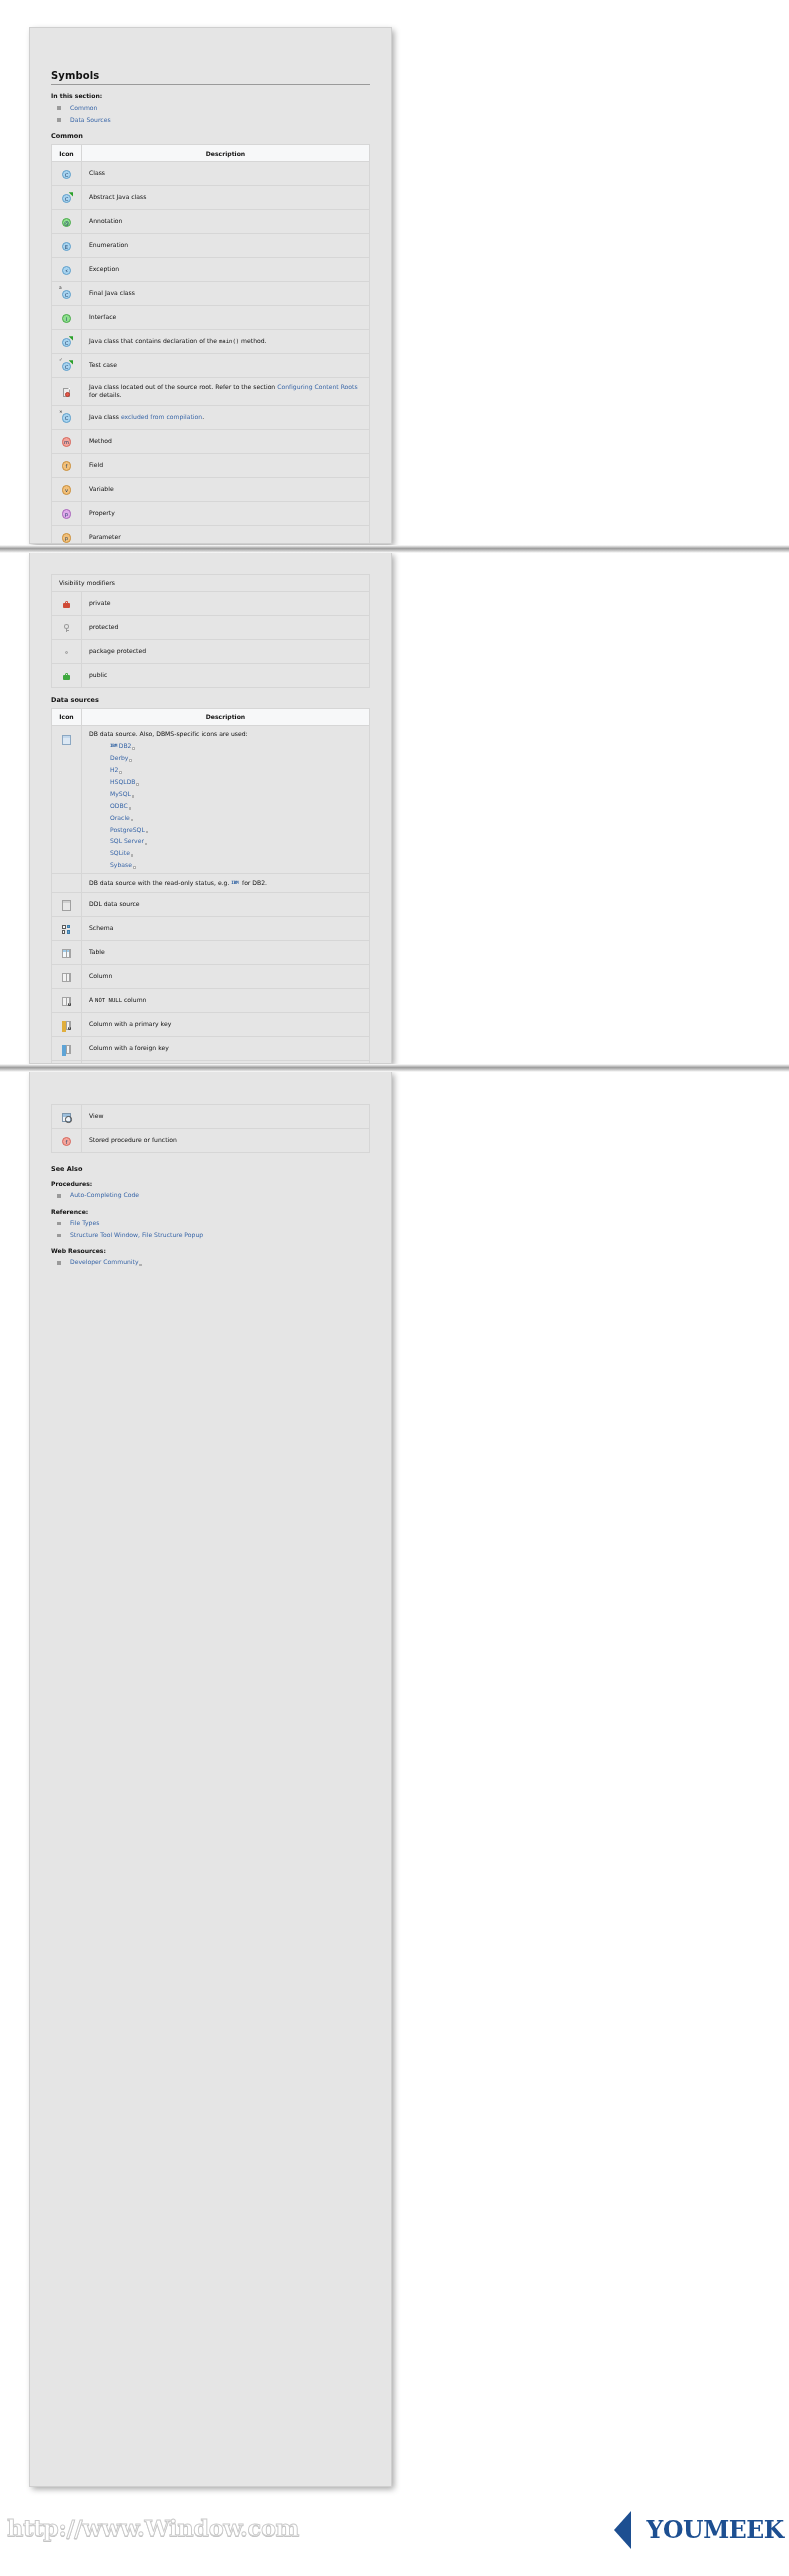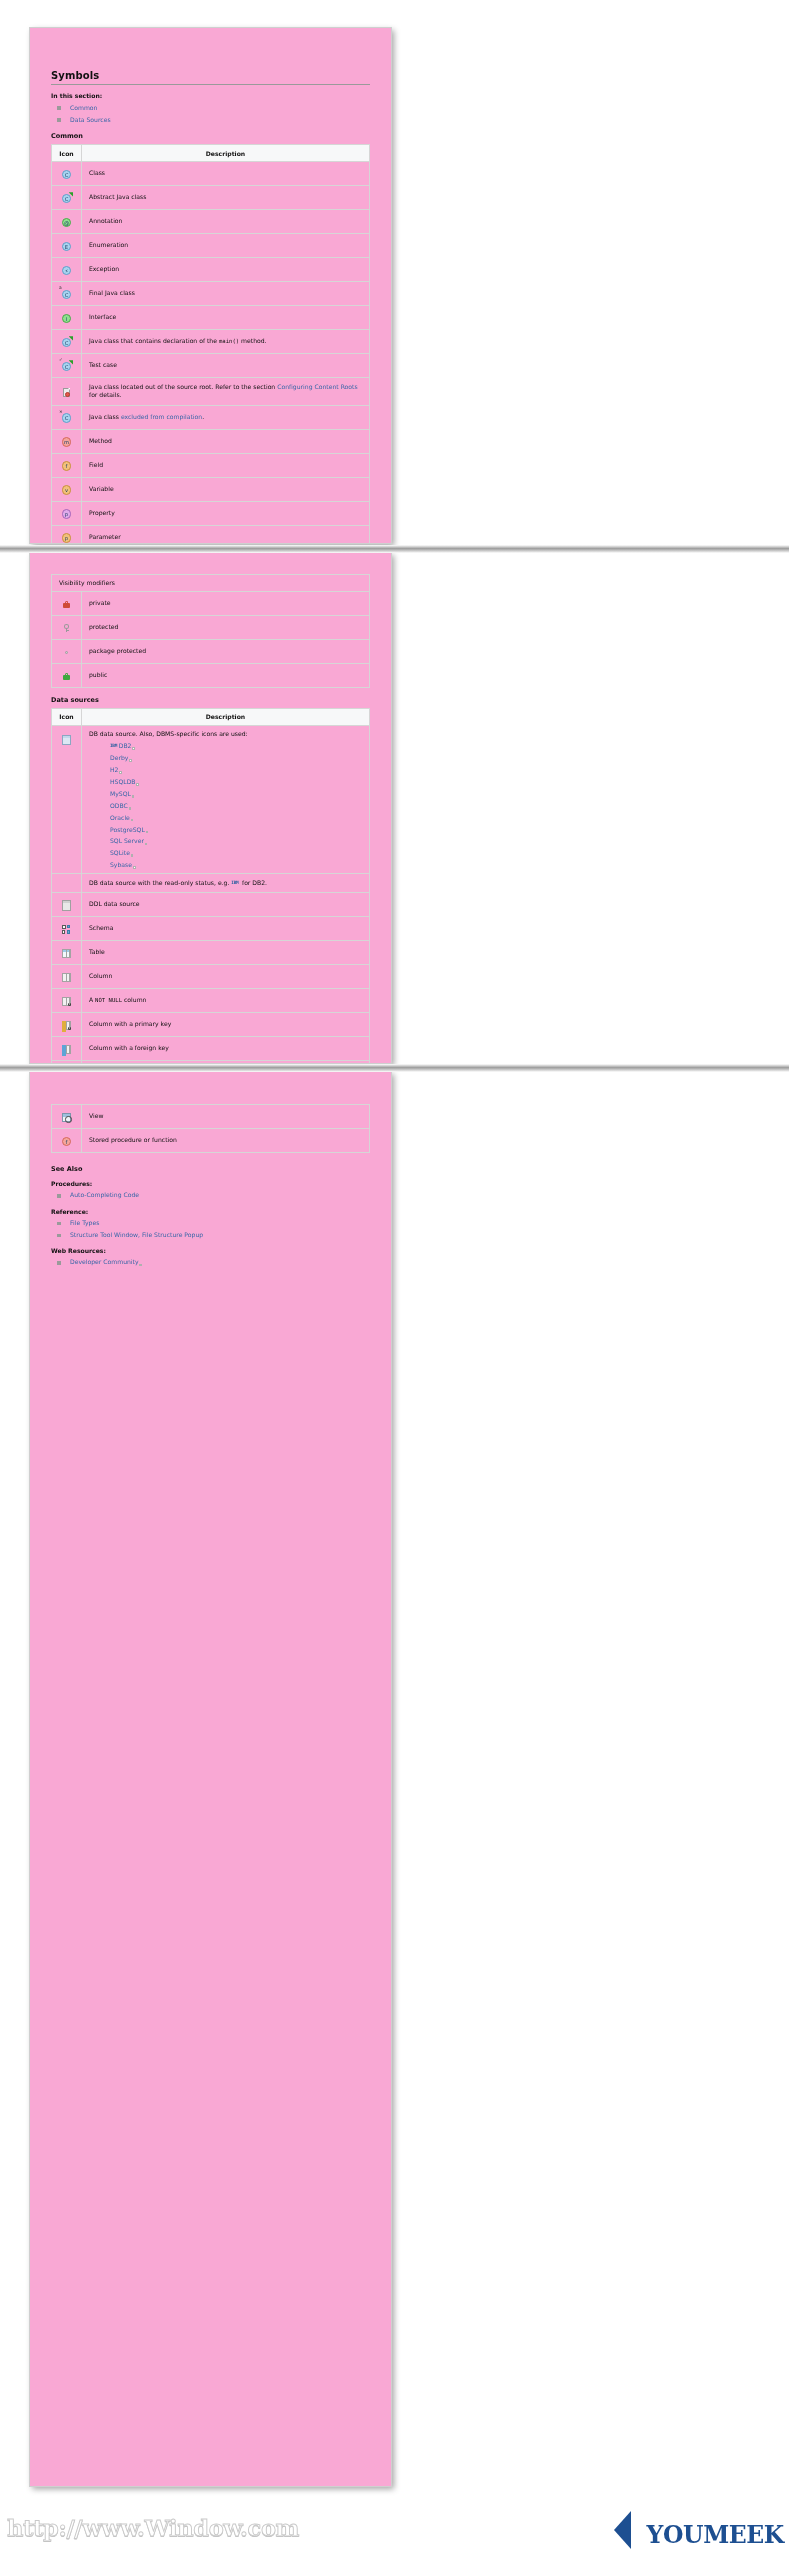--- a/index.html
+++ b/index.html
@@ -8,21 +8,21 @@
     width: 789px;
     background: #ffffff;
     font-family: "DejaVu Sans", "Liberation Sans", sans-serif;
   }
   body { position: relative; width: 789px; height: 2576px; overflow: hidden; }
 
   .page {
     position: absolute;
     left: 29px;
     width: 363px;
-    background: #f9a8d4;
+    background: #e5e5e5;
     border: 0.9px solid #cfcfcf;
     box-shadow: 2.6px 2.6px 6.1px rgba(0,0,0,0.35);
     overflow: hidden;
   }
   #page1 { top: 27px;   height: 517px; }
   #page2 { top: 552px;  height: 512px; }
   #page3 { top: 1071px; height: 1416px; }
 
   .page-inner { padding: 0 21px; }
 
@@ -240,21 +240,21 @@
     font-family: "DejaVu Serif", serif;
     font-size: 22.6px; font-weight: bold;
     color: #ffffff;
     -webkit-text-stroke: 0.9px #c9c9c9;
     text-shadow: 0 0.9px 0 #bdbdbd;
     letter-spacing: -0.4px;
     white-space: nowrap;
   }
   .wm-logo {
     position: absolute; right: 5.2px; top: 2511px;
-    display: flex; align-items: flex-end; gap: 16px;
+    display: flex; align-items: center; gap: 16px;
   }
   .wm-logo .chev {
     width: 0; height: 0;
     border-top: 19px solid transparent;
     border-bottom: 19px solid transparent;
     border-right: 17.4px solid #1d4f91;
   }
   .wm-logo .brand {
     font-family: "DejaVu Serif", serif;
     font-size: 23.5px; font-weight: bold; color: #1d4f91;

